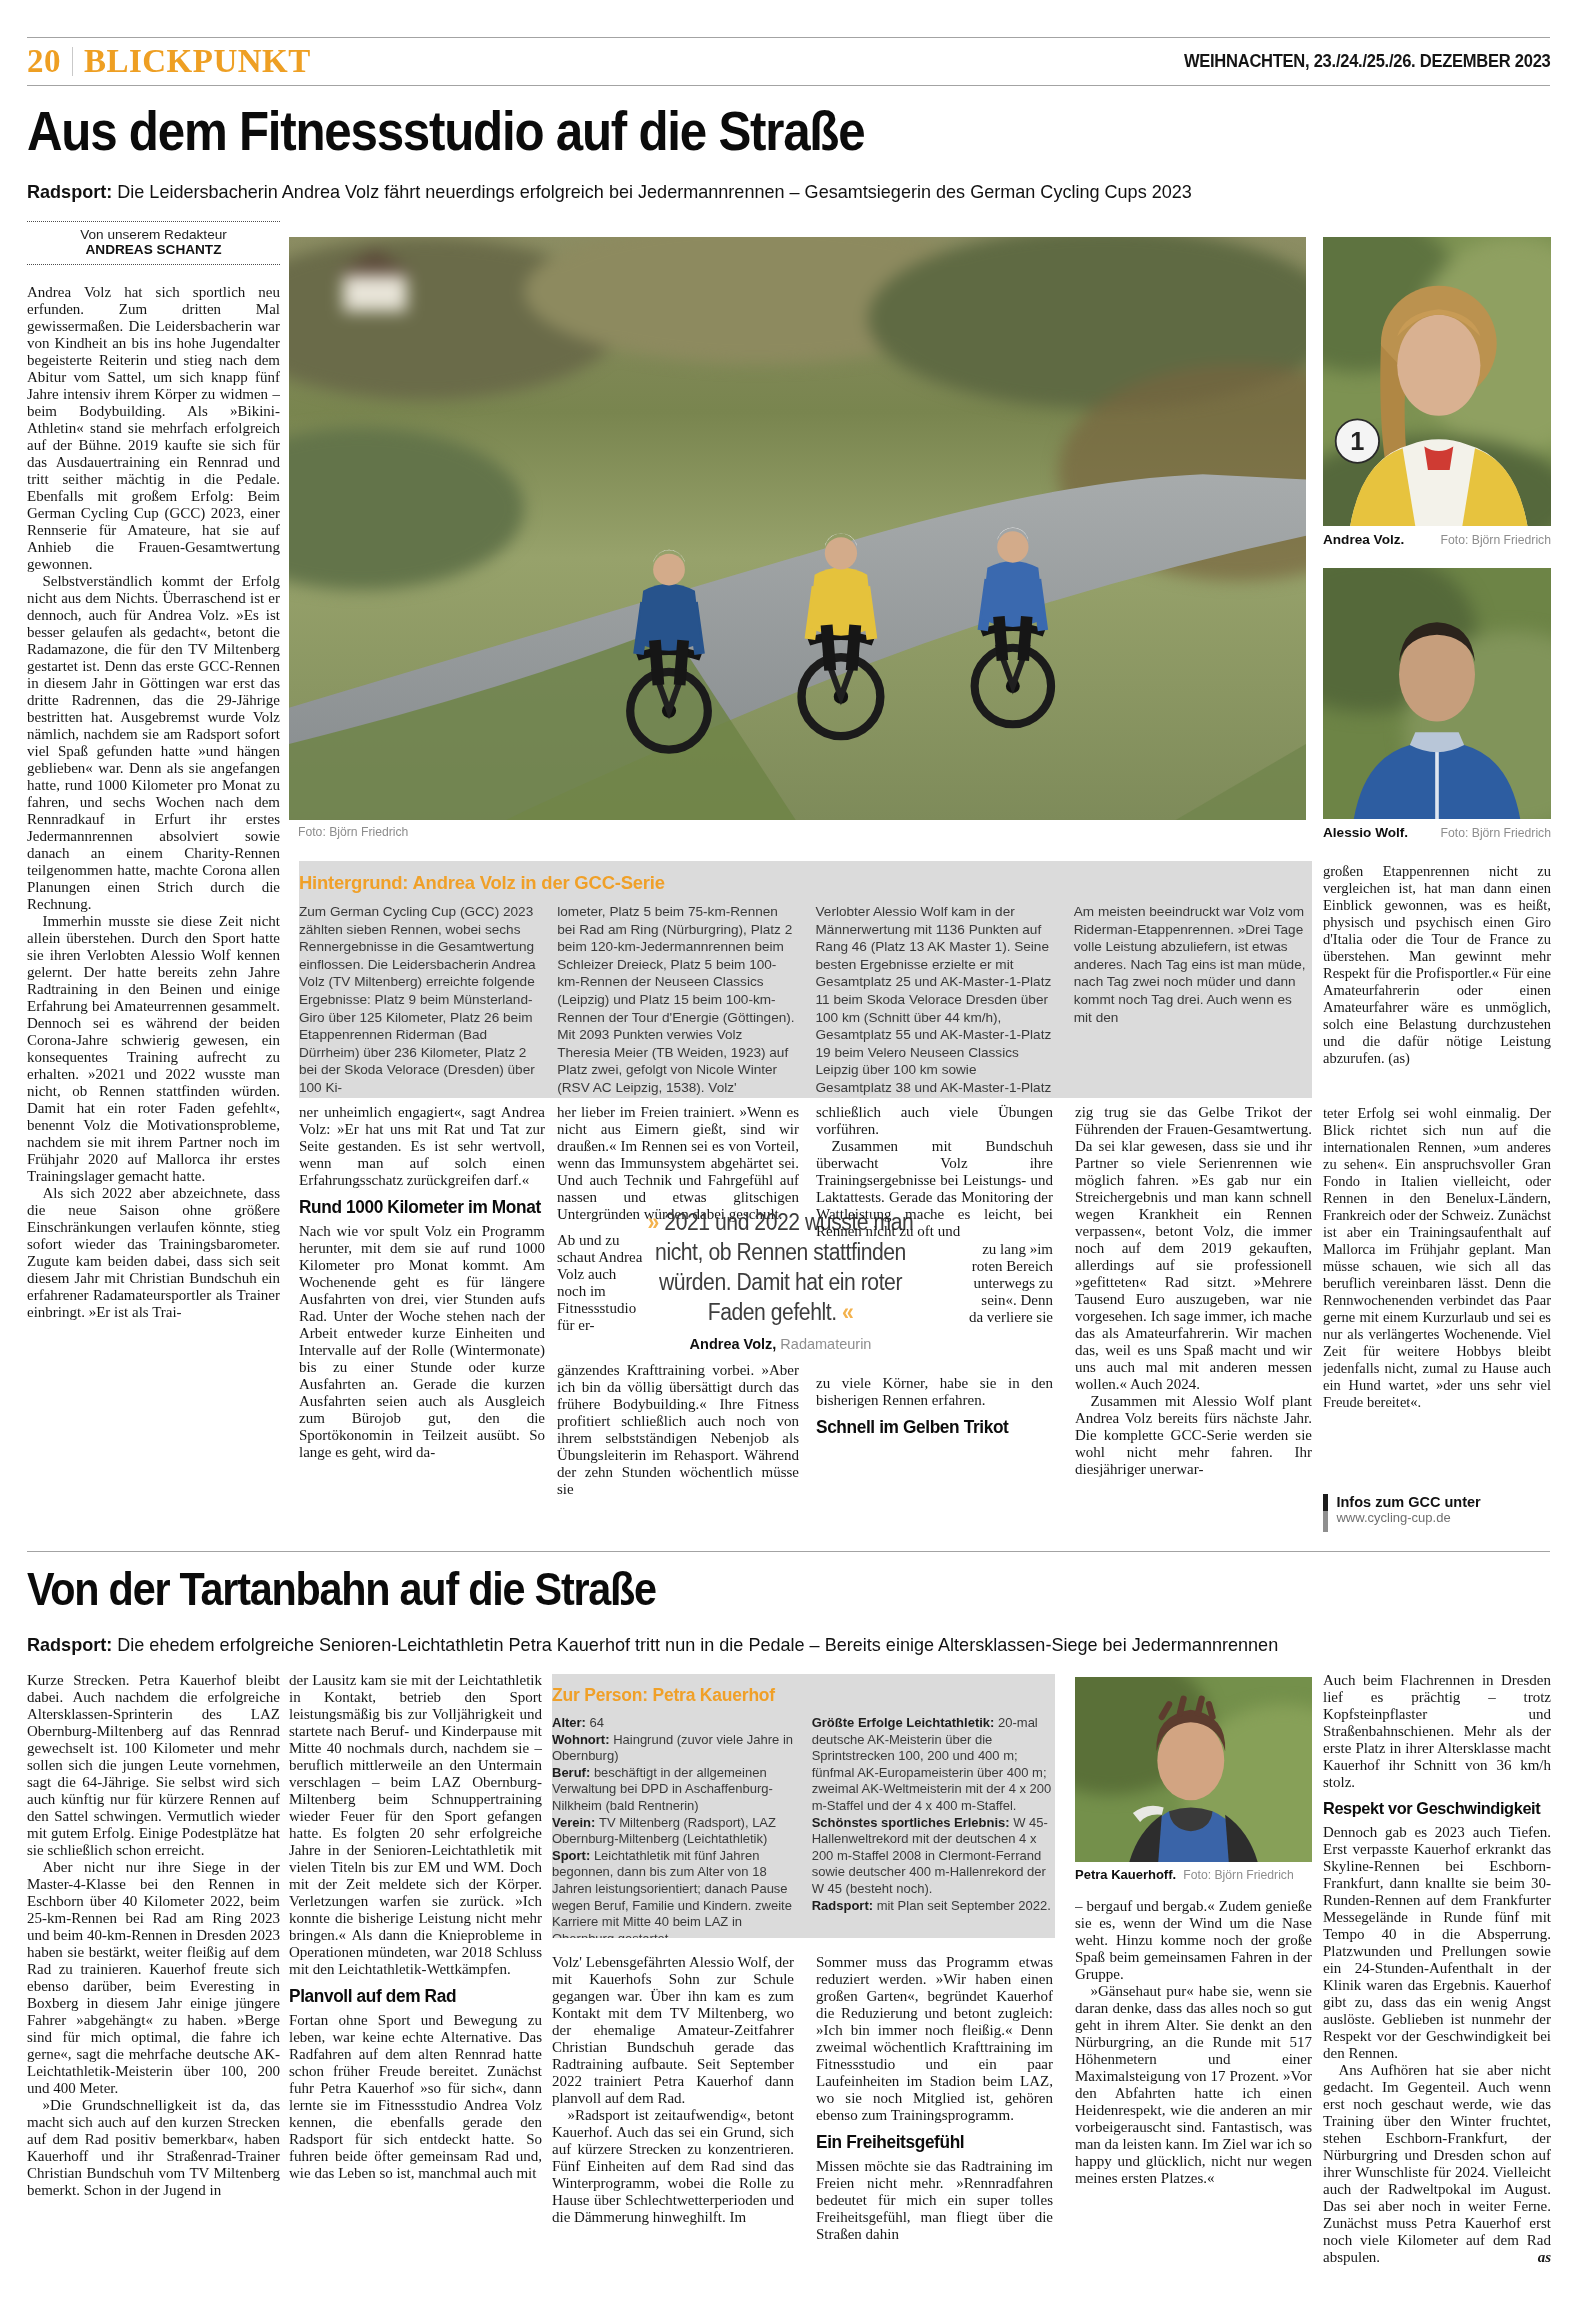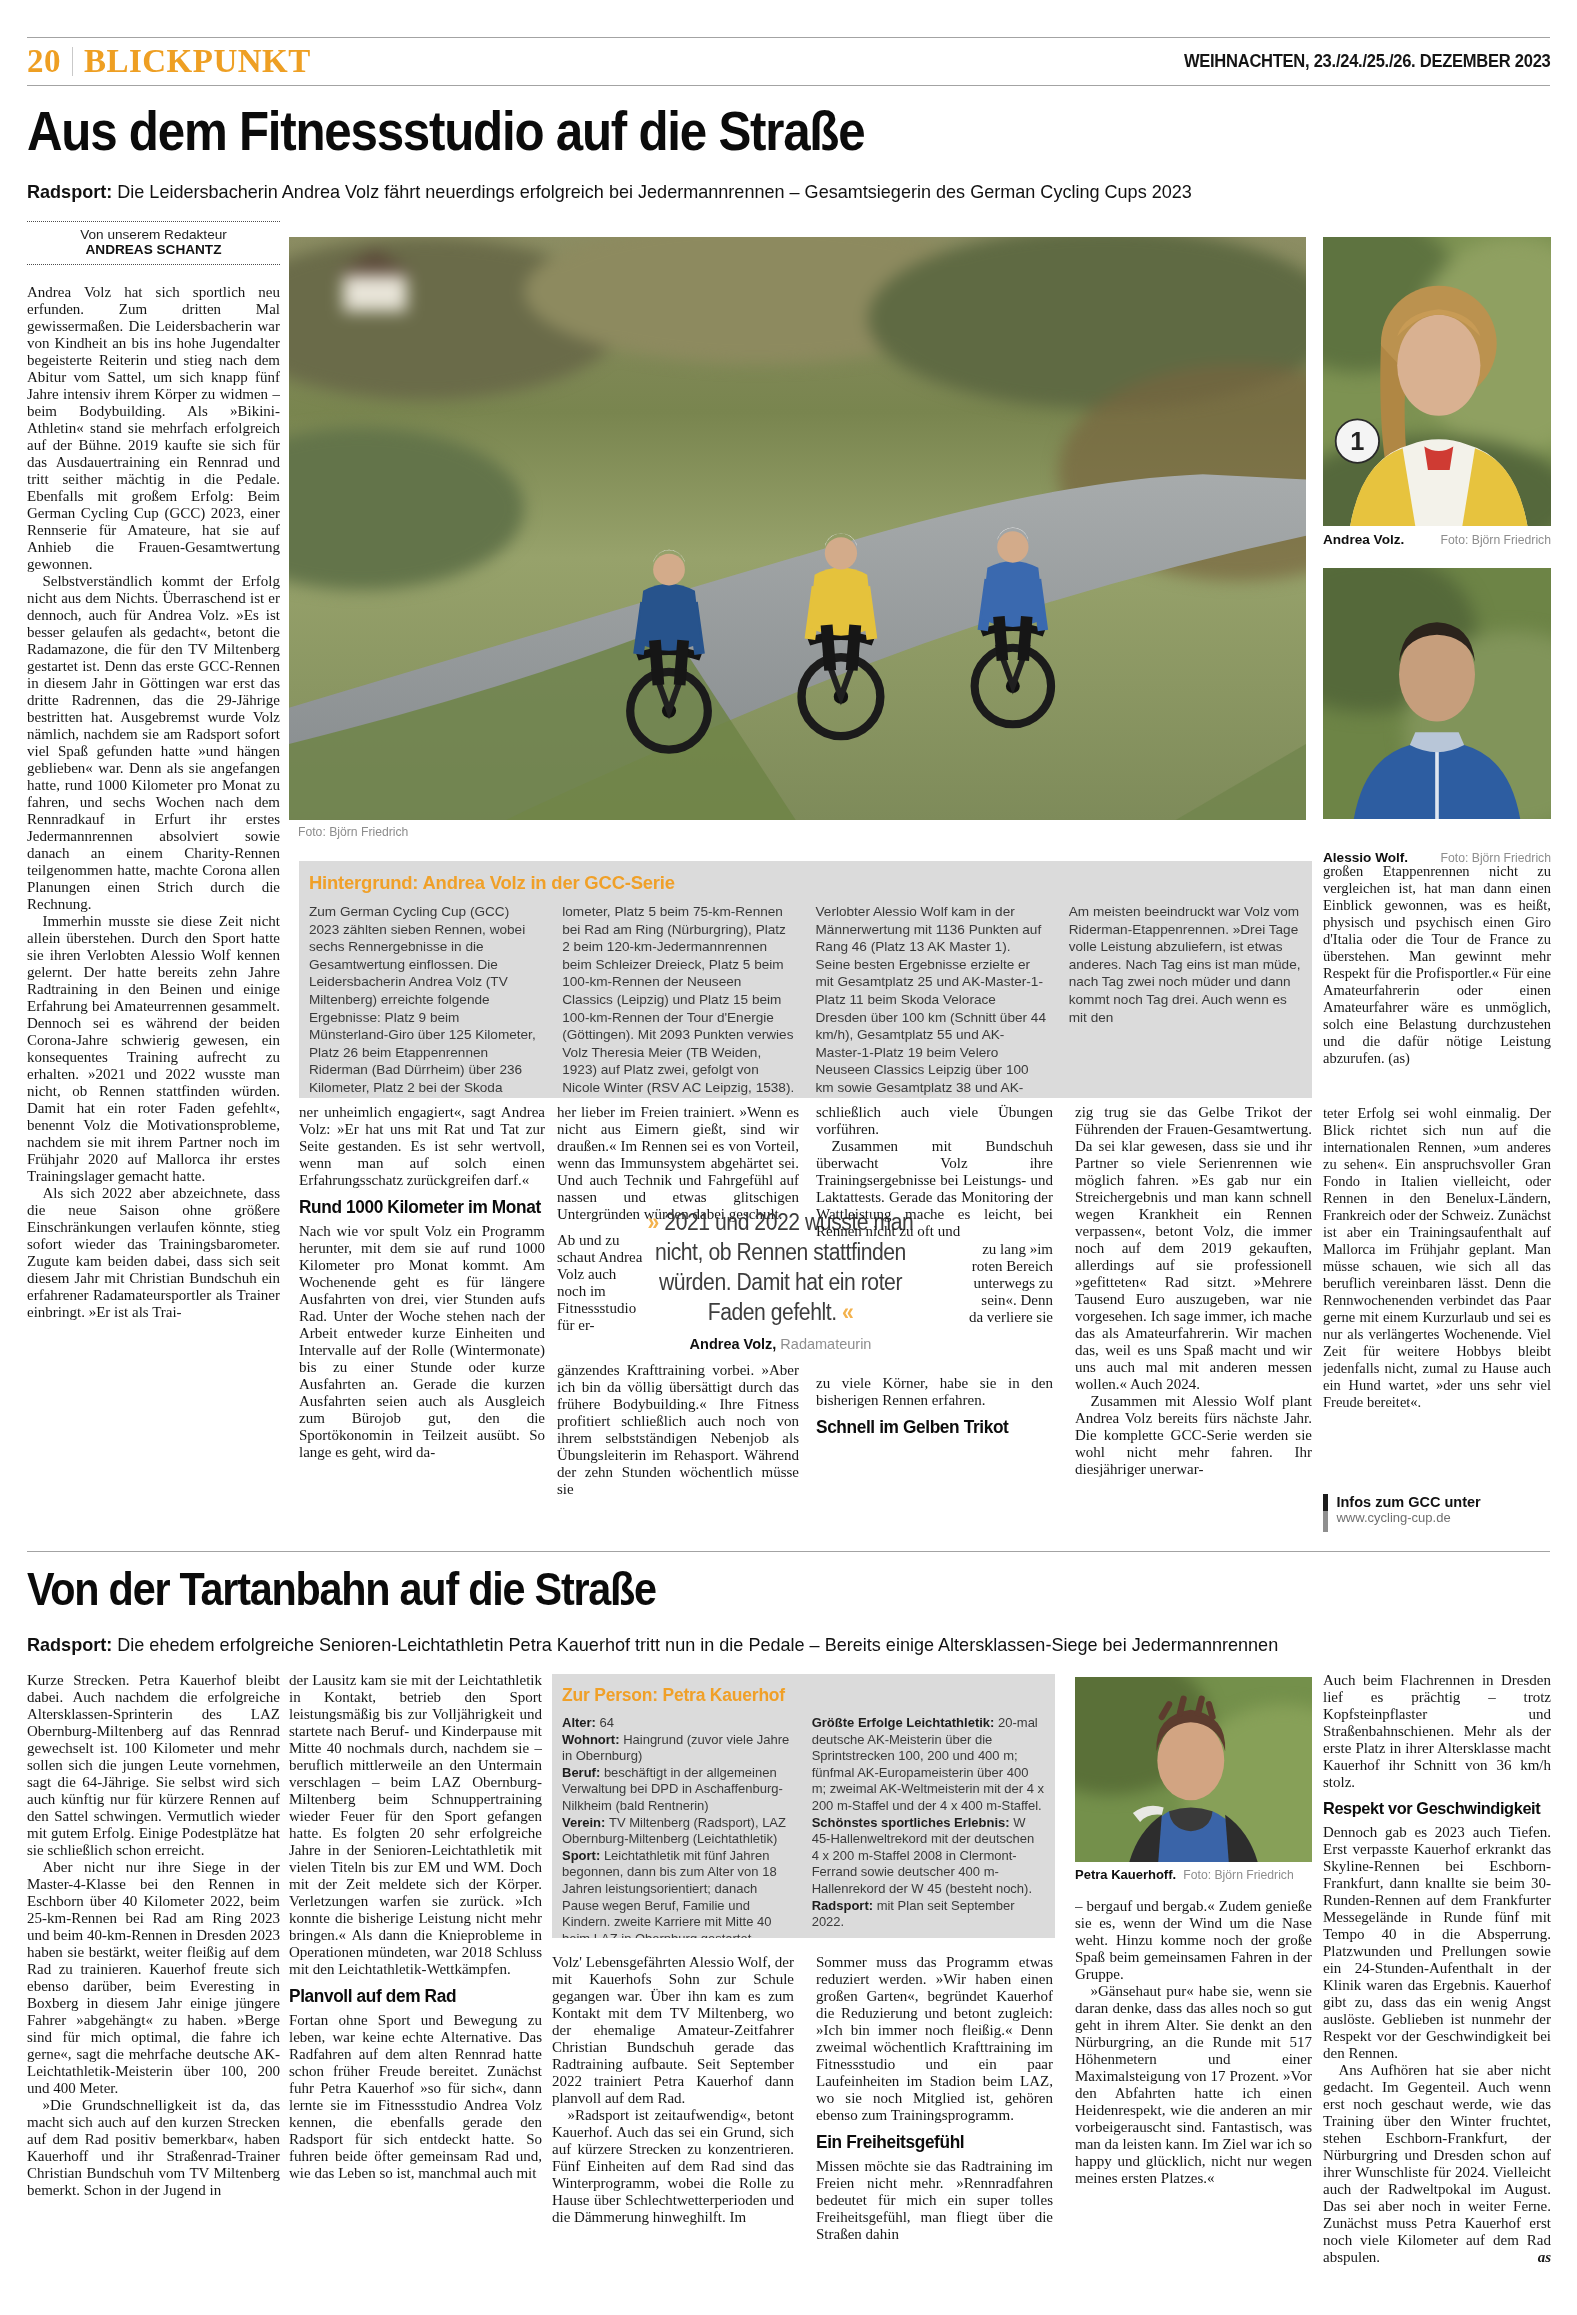--- a/index.html
+++ b/index.html
@@ -30,21 +30,21 @@
   .body-col p + p{text-indent:15.4px;}
   .colhead{font-size:18px;font-weight:bold;letter-spacing:-0.4px;transform:scaleX(.96);transform-origin:left;
            margin:0;color:#0c0c0c;font-family:"Liberation Sans",sans-serif;white-space:nowrap;}
   
   .photo{position:absolute;overflow:hidden;background:#7d8a57;}
   .photo svg{display:block;width:100%;height:100%;}
   .cap-row{position:absolute;display:flex;justify-content:space-between;align-items:baseline;}
   .cap{font-size:13.6px;color:#0e0e0e;}
   .credit{font-size:12.2px;color:#8d8d8d;white-space:nowrap;margin-left:9px;}
   
-  .graybox{position:absolute;background:#dbdbdb;padding:11px 10px;box-sizing:border-box;overflow:hidden;}
+  .graybox{position:absolute;background:#dbdbdb;padding:11px 0;box-sizing:border-box;overflow:hidden;}
   .graybox .gb-title{font-size:19px;font-weight:bold;color:#f0a028;letter-spacing:-0.2px;
                      transform:scaleX(.97);transform-origin:left;white-space:nowrap;margin:0 0 9px;}
   .gb-cols{display:flex;gap:20px;}
   .gb-col{flex:1;font-size:13.6px;line-height:17.6px;color:#3a3a3a;text-align:left;}
   .gb-col p{margin:0;}
   .gb-col p + p{margin-top:0;}
   .entry{margin:0;}
   .entry .lbl{font-weight:bold;color:#1d1d1d;}
   
   .pullquote{position:absolute;text-align:center;}
@@ -177,21 +177,21 @@
         <ellipse cx="210" cy="180" rx="120" ry="110" fill="#81945a"></ellipse>
       </g>
       <ellipse cx="126" cy="118" rx="42" ry="52" fill="#c69e7c"></ellipse>
       <path d="M84 104 Q88 62 126 60 Q164 62 168 104 Q160 76 126 74 Q92 76 84 104 Z" fill="#2b231c"></path>
       <path d="M34 278 Q46 210 96 196 Q126 186 156 196 Q206 210 218 278 Z" fill="#2d5da1"></path>
       <path d="M124 200 L128 200 L128 278 L124 278 Z" fill="#dfe6ef"></path>
       <path d="M96 196 Q126 212 156 196 L150 182 L102 182 Z" fill="#b8c6d8"></path>
     </svg>
   </div>
   <div class="cap-row" style="left:1323px;top:825px;width:228px;">
-    <span class="cap" style="font-weight:bold;margin-top:25px;">Alessio Wolf.</span>
+    <span class="cap" style="font-weight:bold;">Alessio Wolf.</span>
     <span class="credit">Foto: Björn Friedrich</span>
   </div>
 
   <div class="body-col" style="left:1323px;top:863px;width:228px;height:235px;font-size:14.5px;">
       <p class="para">großen Etappenrennen nicht zu vergleichen ist, hat man dann einen Einblick gewonnen, was es heißt, physisch und psychisch einen Giro d'Italia oder die Tour de France zu überstehen. Man gewinnt mehr Respekt für die Profisportler.« Für eine Amateurfahrerin oder einen Amateurfahrer wäre es unmöglich, solch eine Belastung durchzustehen und die dafür nötige Leistung abzurufen. (as)</p>
     </div>
   <div class="body-col" style="left:1323px;top:1105px;width:228px;height:382px;font-size:14.5px;">
       <p class="para">teter Erfolg sei wohl einmalig. Der Blick richtet sich nun auf die internationalen Rennen, »um anderes zu sehen«. Ein anspruchsvoller Gran Fondo in Italien vielleicht, oder Rennen in den Benelux-Ländern, Frankreich oder der Schweiz. Zunächst ist aber ein Trainingsaufenthalt auf Mallorca im Frühjahr geplant. Man müsse schauen, wie sich all das beruflich vereinbaren lässt. Denn die Rennwochenenden verbindet das Paar gerne mit einem Kurzurlaub und sei es nur als verlängertes Wochenende. Viel Zeit für weitere Hobbys bleibt jedenfalls nicht, zumal zu Hause auch ein Hund wartet, »der uns sehr viel Freude bereitet«.</p>
     </div>
 

